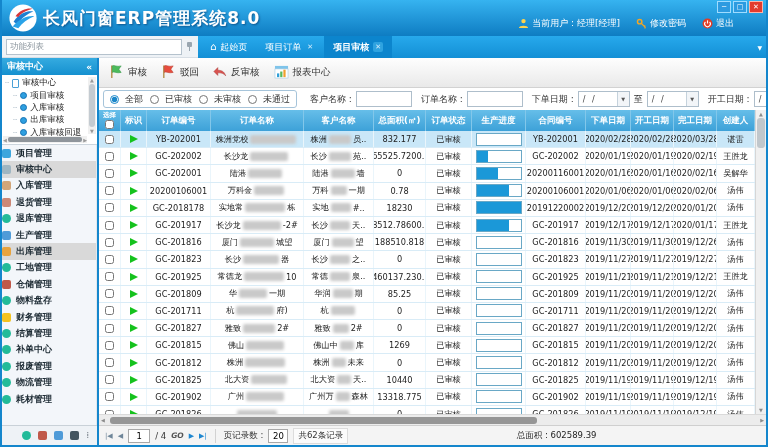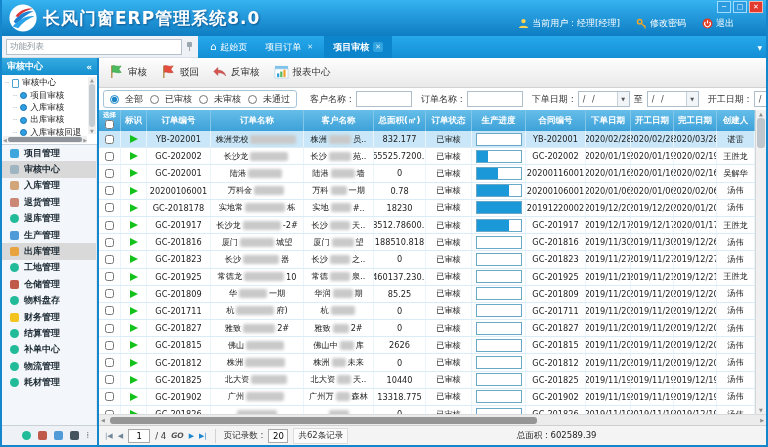--- a/index.html
+++ b/index.html
@@ -37,21 +37,21 @@
   .tree{height:70px;flex:0 0 70px;background:#fff;border-bottom:1px solid #ccd5dd;position:relative;padding:2px 10px 9px 3px;overflow:hidden}
   .tree-row{height:12.4px;display:flex;align-items:center;gap:3px;font-size:8.5px;color:#222;white-space:nowrap;cursor:pointer}
   .tree-row .dash{color:#b9c6d0;font-size:7px}
   .doc-ic{width:7px;height:9px;border:1px solid #4aa0d6;background:#fff;border-radius:1px;flex:0 0 7px}
   .bullet{width:7px;height:7px;border-radius:50%;background:#2e9fe0;border:1px solid #1673b4;flex:0 0 7px}
   .tree-vscroll{position:absolute;right:1px;top:2px;bottom:10px;width:8px;background:#f0f0f0;display:flex;flex-direction:column;align-items:center;font-size:5px;color:#999}
   .tree-vthumb{width:6px;flex:1;background:#c4cbd1;border-radius:3px;margin:1px 0}
   .tree-hscroll{position:absolute;left:1px;right:10px;bottom:1px;height:7px;background:#f0f0f0;display:flex;align-items:center;font-size:5px;color:#999}
   .tree-hthumb{height:5px;flex:1;background:#8f959b;border-radius:2px;margin:0 1px}
   .accordion{flex:1;display:flex;flex-direction:column;overflow:hidden;border-right:1px solid #e2e8ee}
-  .acc-item{height:16.4px;flex:0 0 16.4px;display:flex;align-items:center;gap:5px;padding:0 8px;font-size:9px;font-weight:bold;color:#1c2a33;cursor:pointer;white-space:nowrap}
+  .acc-item{height:16.4px;flex:0 0 16.4px;display:flex;align-items:center;gap:5px;padding:0 0;font-size:9px;font-weight:bold;color:#1c2a33;cursor:pointer;white-space:nowrap}
   .acc-item.selected{background:#d9d9d9}
   .acc-ic{width:9px;height:9px;flex:0 0 9px}
   .acc-ic.circle{border-radius:50%}
   .acc-ic.square{border-radius:2px}
   .side-foot{height:20px;flex:0 0 20px;border-top:1px solid #c9d1d8;display:flex;align-items:center;justify-content:flex-end;gap:7px;padding:0 7px;background:#eef2f6}
   .sf-ic{width:9px;height:9px;border-radius:50%}
   .sf-dots{color:#66707a;font-size:8px;letter-spacing:1px}
   
   .main{flex:1;display:flex;flex-direction:column;min-width:0;min-height:0}
   .toolbar{height:30px;flex:0 0 30px;background:linear-gradient(#fefefe,#e9e9e9);border-bottom:1px solid #d2d2d2;display:flex;align-items:center;gap:14px;padding:0 10px}
@@ -260,20 +260,24 @@
           <div class="acc-item">
             <span class="acc-ic circle" style="background: rgb(34, 187, 153);"></span>
             <span>结算管理</span>
           </div>
           <div class="acc-item">
             <span class="acc-ic circle" style="background: rgb(34, 187, 153);"></span>
             <span>补单中心</span>
           </div>
           <div class="acc-item">
             <span class="acc-ic circle" style="background: rgb(34, 187, 153);"></span>
+            <span>报废管理</span>
+          </div>
+          <div class="acc-item">
+            <span class="acc-ic circle" style="background: rgb(34, 187, 153);"></span>
             <span>物流管理</span>
           </div>
           <div class="acc-item">
             <span class="acc-ic circle" style="background: rgb(34, 187, 153);"></span>
             <span>耗材管理</span>
           </div>
         </div>
       <div class="side-foot">
         <span class="sf-ic" style="background:#22bb99"></span>
         <span class="sf-ic" style="background:#c0594a;border-radius:2px"></span>
@@ -780,21 +784,21 @@
                 <div class="c w2">GC-201815</div>
                 <div class="c w3">
                   <span>佛山</span>
                   <span class="blurb" style="width: 38px;"></span>
                 </div>
                 <div class="c w4">
                   <span>佛山中</span>
                   <span class="blurb" style="width: 14px;"></span>
                   <span>库</span>
                 </div>
-                <div class="c w5">2626</div>
+                <div class="c w5">1269</div>
                 <div class="c w6">已审核</div>
                 <div class="c w7">
                   <div class="pbox">
                     <div class="pfill" style="width: 0%;"></div>
                   </div>
                 </div>
                 <div class="c w8">GC-201815</div>
                 <div class="c w9">2019/11/20</div>
                 <div class="c w10">2019/11/20</div>
                 <div class="c w11">2019/12/20</div>

